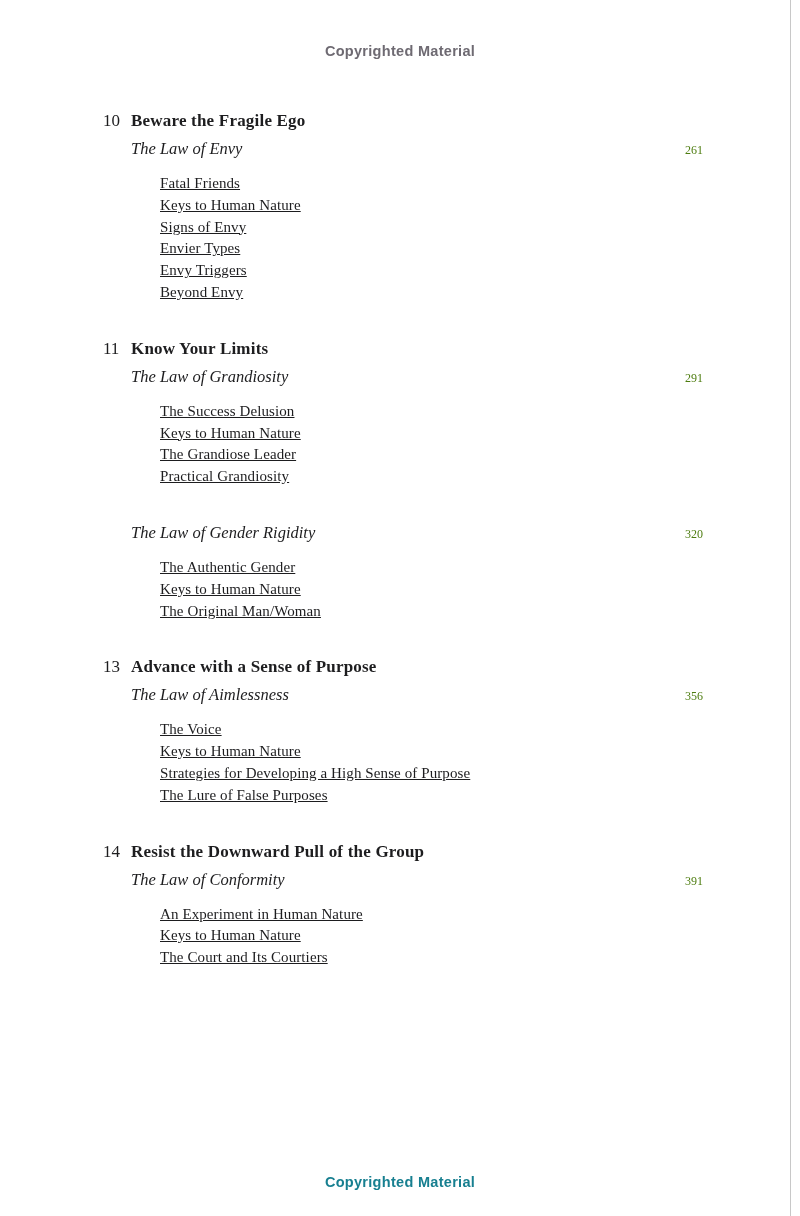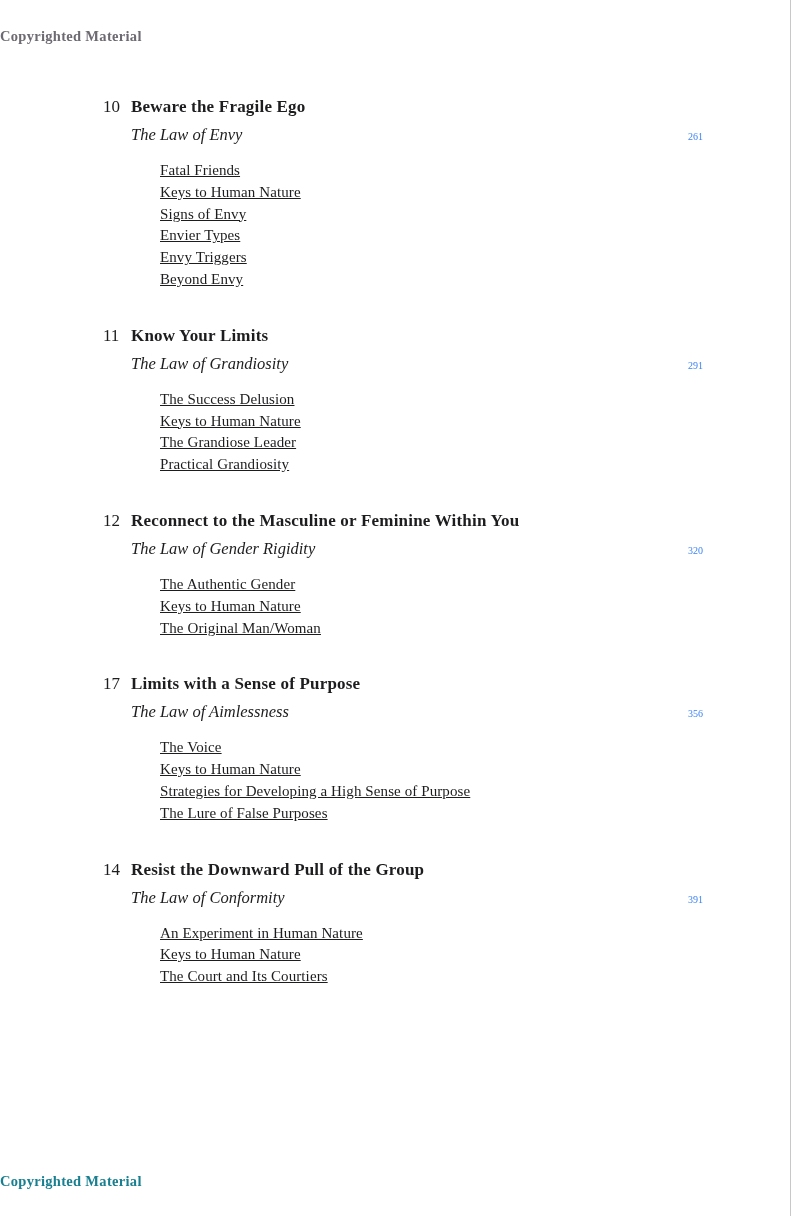--- a/index.html
+++ b/index.html
@@ -17,25 +17,26 @@
   }
   .edge-line {
     position: absolute;
     top: 0;
     right: 9px;
     width: 1px;
     height: 100%;
     background: #c8c8c8;
   }
   .banner {
-    text-align: left;
-    font-family: Liberation Serif, serif;
+    text-align: center;
+    font-family: Liberation Sans, sans-serif;
     font-weight: bold;
     font-size: 14.5px;
     letter-spacing: 0.3px;
+    margin-top: 15px;
   }
   .banner.top {
     padding-top: 28px;
   }
   .banner.bottom {
     position: absolute;
     left: 0;
     right: 0;
     bottom: 26px;
   }
@@ -67,22 +68,22 @@
     margin-top: 8px;
     font-size: 16.5px;
     line-height: 20px;
   }
   .law {
     font-style: italic;
     text-align: right;
   }
   .page-num {
     font-style: normal;
-    font-size: 10px;
-    color: #3b82f6;
+    font-size: 12px;
+    color: #4d7c0f;
   }
   .items {
     margin: 13px 0 0 57px;
     font-size: 15px;
     line-height: 21.8px;
     letter-spacing: 0.1px;
     text-decoration: underline;
   }
   .items div {
     white-space: nowrap;
@@ -127,39 +128,35 @@
     </div>
     <div class="items">
       <div>The Success Delusion</div>
       <div>Keys to Human Nature</div>
       <div>The Grandiose Leader</div>
       <div>Practical Grandiosity</div>
     </div>
   </div>
 
   <div class="chapter">
-    <div class="chapter-head">
-      <span class="chapter-num">12</span>
-      <span class="chapter-title">Reconnect to the Masculine or Feminine Within You</span>
-    </div>
     <div class="law-row">
       <span class="law">The Law of Gender Rigidity</span>
       <span class="page-num">320</span>
     </div>
     <div class="items">
       <div>The Authentic Gender</div>
       <div>Keys to Human Nature</div>
       <div>The Original Man/Woman</div>
     </div>
   </div>
 
   <div class="chapter">
     <div class="chapter-head">
-      <span class="chapter-num">17</span>
-      <span class="chapter-title">Limits with a Sense of Purpose</span>
+      <span class="chapter-num">13</span>
+      <span class="chapter-title">Advance with a Sense of Purpose</span>
     </div>
     <div class="law-row">
       <span class="law">The Law of Aimlessness</span>
       <span class="page-num">356</span>
     </div>
     <div class="items">
       <div>The Voice</div>
       <div>Keys to Human Nature</div>
       <div>Strategies for Developing a High Sense of Purpose</div>
       <div>The Lure of False Purposes</div>

